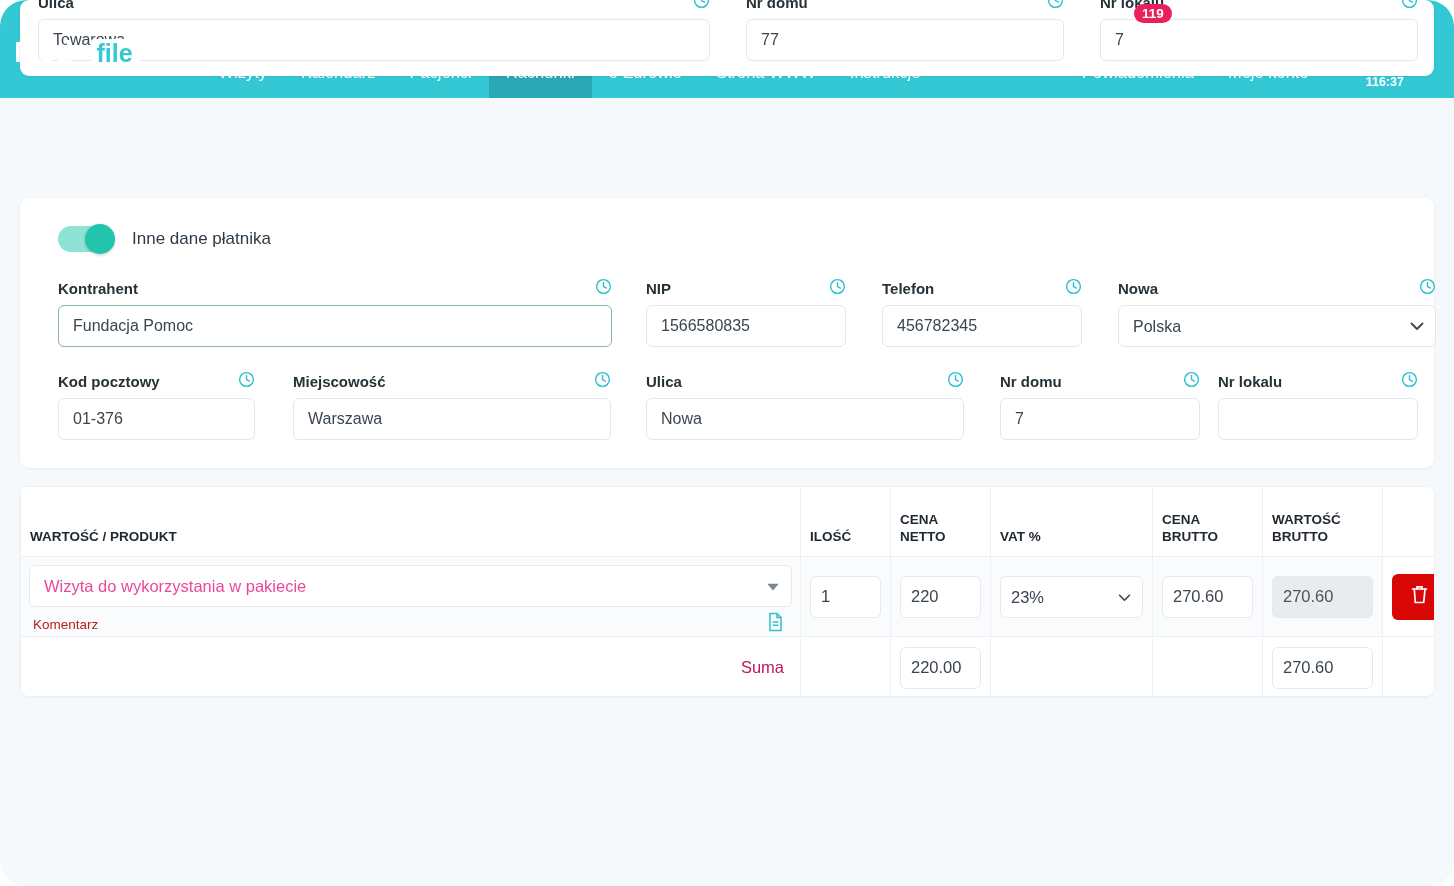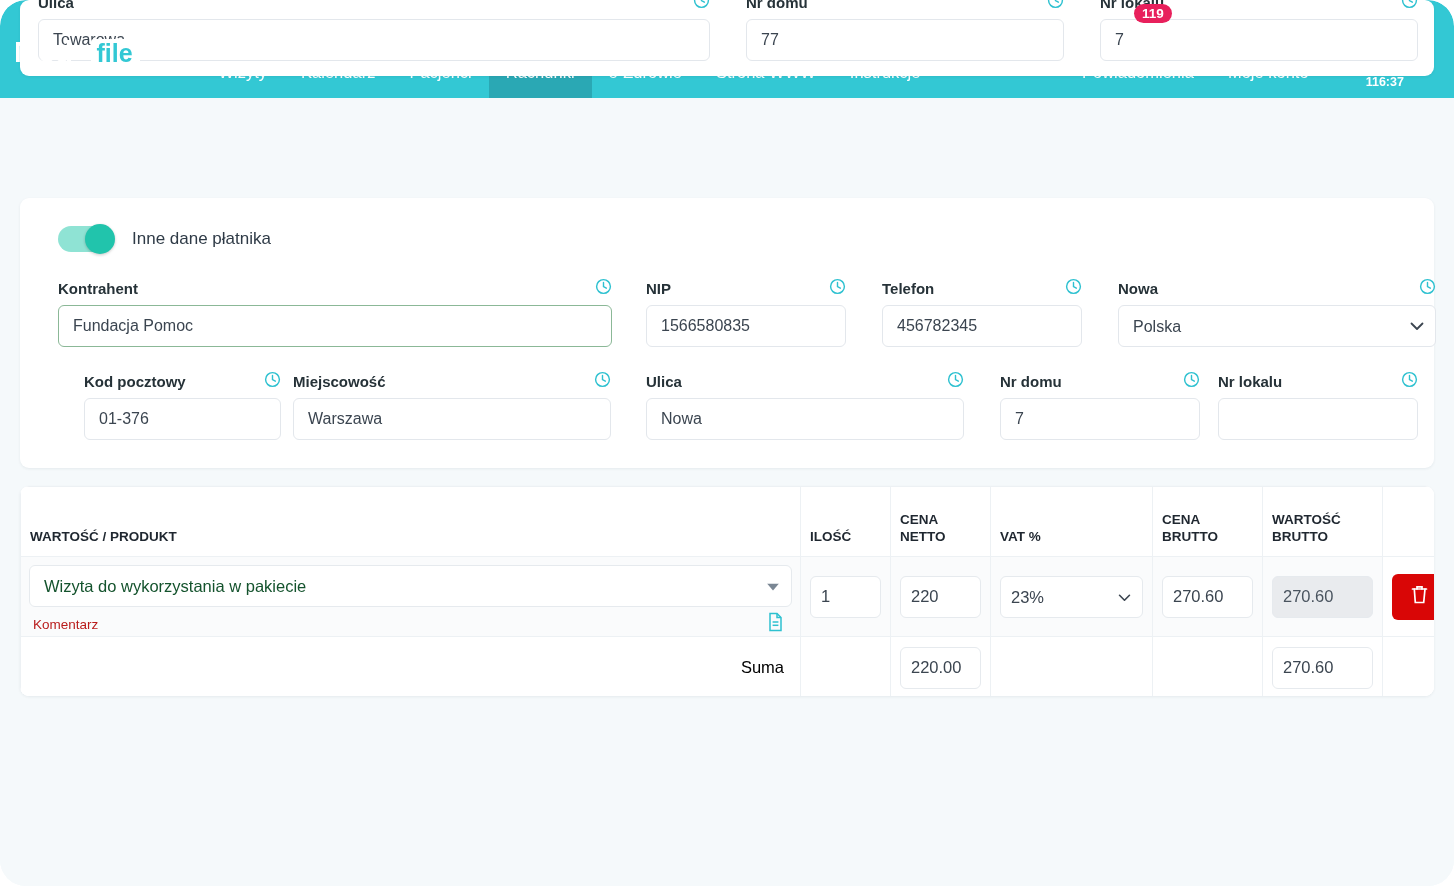--- a/index.html
+++ b/index.html
@@ -171,21 +171,21 @@
   th.c-val  { width: 120px; }
   th.c-del  { width: 71px; }
   td.cell { padding: 9px 9px; background: #fafbfc; height: 77px; }
   td.cell.white { background: #ffffff; }
 
   .name-cell { background: #fafbfc; padding: 8px 8px 0 8px; }
   .name-select {
     position: relative; width: 100%; height: 42px;
     border: 1px solid #e6eaee; border-radius: 6px; background: #fff;
     display: flex; align-items: center; padding: 0 30px 0 14px;
-    font-size: 16.5px; color: #14532d; cursor: pointer;
+    font-size: 16.5px; color: #ec4899; cursor: pointer;
   }
   .name-caret { position: absolute; right: 12px; top: 50%; transform: translateY(-50%); }
   .comment-row {
     display: flex; align-items: center; justify-content: space-between;
     padding: 5px 8px 0 4px;
   }
   .comment-ph { font-size: 13.5px; color: #b91c1c; }
   .mini-inp {
     width: 100%; height: 42px; border: 1px solid #e6eaee; border-radius: 6px;
     background: #ffffff; font-family: "Liberation Sans", sans-serif;
@@ -199,21 +199,21 @@
     font-size: 16.5px; color: #3b4550; padding: 0 28px 0 10px; outline: none;
     appearance: none; -webkit-appearance: none; cursor: pointer;
   }
   .del-btn {
     width: 54px; height: 46px; background: #d90606;
     border: none; border-radius: 6px; cursor: pointer;
     display: flex; align-items: center; justify-content: center;
     margin: 0 auto;
   }
   td.sum-label {
-    text-align: right; font-size: 16.5px; color: #000000;
+    text-align: right; font-size: 16.5px; color: #be185d;
     padding: 0 16px; height: 62px; background: #fff;
   }
   td.sum-cell { background: #ffffff; padding: 9px; height: 62px; }
 </style>
 </head>
 <body>
 
 <div class="page">
 
   <div class="header">
@@ -462,21 +462,21 @@
             <option>Polska</option>
           </select>
           <span class="sel-arrow">
             <svg width="14" height="10" viewBox="0 0 14 10" fill="none" stroke="#3b4550" stroke-width="1.8" stroke-linecap="round" stroke-linejoin="round">
               <path d="M1.5 2.5 L7 8 L12.5 2.5"></path>
             </svg>
           </span>
         </div>
       </div>
 
-      <div class="fld" style="left:38px; top:173px; width:197px;margin-left:26px;">
+      <div class="fld" style="left:38px; top:173px; width:197px;">
         <div class="fld-label">
           <span class="txt">Kod pocztowy</span>
           <span class="clock">
             <svg width="17" height="17" viewBox="0 0 18 18" fill="none" stroke="#2ec1d0" stroke-width="1.5">
               <circle cx="9" cy="9" r="7.3"></circle>
                 <path d="M9 4.8V9l3 1.8" stroke-linecap="round"></path>
             </svg>
           </span>
         </div>
         <input class="inp" value="01-376" style="">

